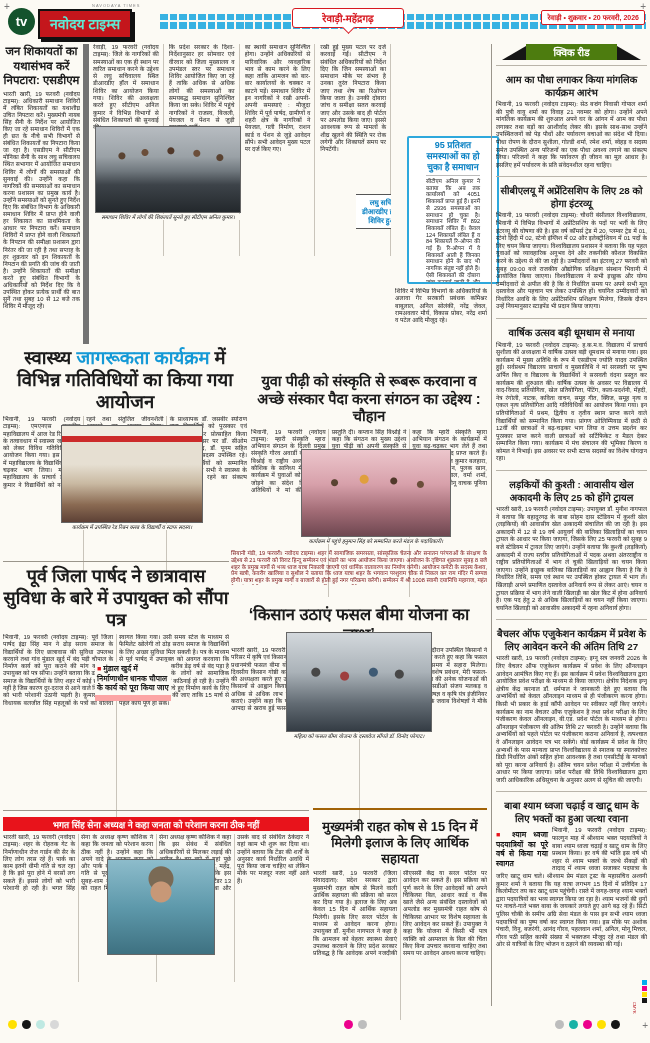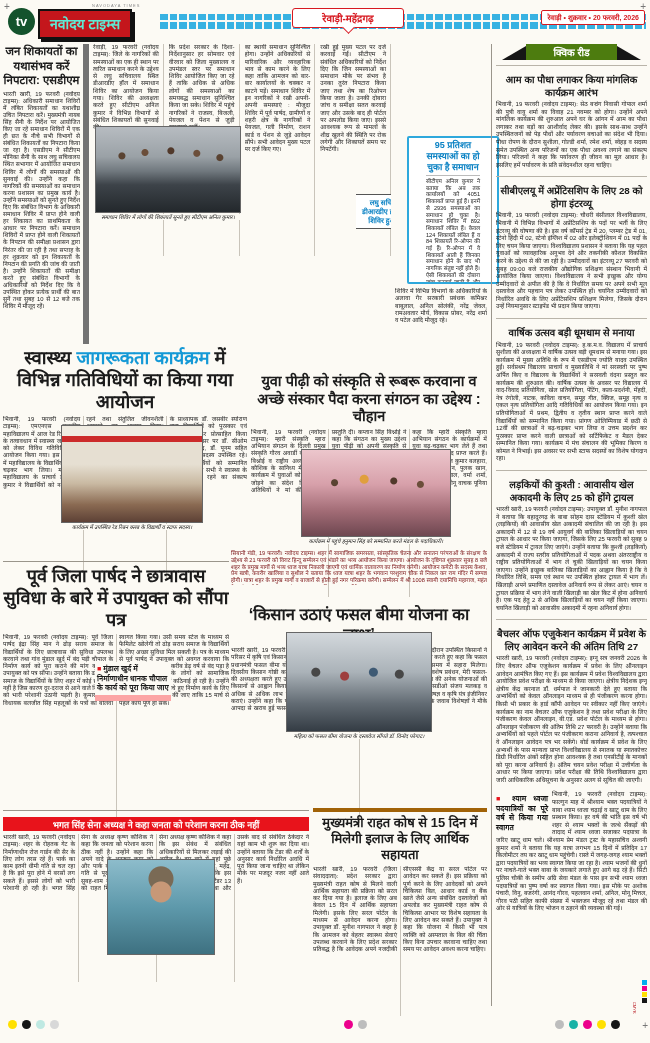--- a/index.html
+++ b/index.html
@@ -105,21 +105,21 @@
   .cap-kisan{left:55px;top:129px;width:146px;z-index:2;background:#fcfaf4;}
   
   .rose{left:3px;top:810px;width:306px;height:198px;border-top:1px solid #9a958b;padding-top:3px;box-sizing:border-box;}
   .rose-head{font-size:20px;line-height:23px;font-weight:800;text-align:center;}
   .rose-sub{margin:3px 0;height:14px;background:#e8131b;color:#fff;font-weight:700;font-size:9px;display:flex;align-items:center;justify-content:center;}
   .rose-body{height:148px;}
   .photo-rose{left:104px;top:48px;width:108px;height:96px;z-index:2;
        background:radial-gradient(circle at 50% 34%,#c89877 0 10px,rgba(0,0,0,0) 11px),radial-gradient(circle at 50% 20%,#7a6a55 0 12px,rgba(0,0,0,0) 13px),
        linear-gradient(180deg,#8dbccb 0%,#5e99ab 50%,#3e7181 100%);}
   
-  .cm{left:313px;top:808px;width:174px;height:200px;border-top:4px solid #a16207;padding-top:3px;box-sizing:border-box;}
+  .cm{left:313px;top:808px;width:174px;height:200px;border-top:2px solid #a16207;padding-top:9px;box-sizing:border-box;}
   .cm-head{font-size:13px;line-height:16px;font-weight:800;text-align:center;margin-bottom:3px;}
   .cm-body{height:150px;}
   
   .dot{position:absolute;width:9px;height:9px;border-radius:50%;}
   .sq{position:absolute;width:5px;height:5px;}
   .cmyk-label{position:absolute;font-size:4px;color:#b5121b;transform:rotate(90deg);transform-origin:left top;}
 </style>
 </head>
 <body>
 
@@ -182,20 +182,21 @@
     </div>
     <div class="qr-item">
       <div class="qr-head">लड़कियों की कुश्ती : आवासीय खेल अकादमी के लिए 25 को होंगे ट्रायल</div>
       <div class="qr-body">भारती खारी, 19 फरवरी (नवोदय टाइम्स): उपायुक्त डॉ. मुनीश नागपाल ने बताया कि बहादुरगढ़ के बाबा सोहम दास स्टेडियम में कुश्ती खेल (लड़कियों) की आवासीय खेल अकादमी संचालित की जा रही है। इस अकादमी में 12 से 19 वर्ष आयुवर्ग की बालिका खिलाड़ियों का चयन ट्रायल के आधार पर किया जाएगा, जिसके लिए 25 फरवरी को सुबह 9 बजे स्टेडियम में ट्रायल लिए जाएंगे। उन्होंने बताया कि कुश्ती (लड़कियों) अकादमी में राज्य स्तरीय प्रतियोगिताओं में पदक अथवा अंतरराष्ट्रीय व राष्ट्रीय प्रतियोगिताओं में भाग ले चुकी खिलाड़ियों का चयन किया जाएगा। उन्होंने इच्छुक बालिका खिलाड़ियों का आह्वान किया है कि वे निर्धारित तिथि, समय एवं स्थान पर उपस्थित होकर ट्रायल में भाग लें। खिलाड़ी अपने प्रमाणित दस्तावेज अनिवार्य रूप से लेकर आएं। चयन व ट्रायल प्रक्रिया में भाग लेने वाली खिलाड़ी का खेल किट में होना अनिवार्य है। एक पद हेतु 2 से अधिक खिलाड़ियों का चयन नहीं किया जाएगा। चयनित खिलाड़ी को आवासीय अकादमी में रहना अनिवार्य होगा।</div>
     </div>
     <div class="qr-item">
       <div class="qr-head">बैचलर ऑफ एजुकेशन कार्यक्रम में प्रवेश के लिए आवेदन करने की अंतिम तिथि 27</div>
       <div class="qr-body">भारती खारी, 19 फरवरी (नवोदय टाइम्स): इग्नू सत्र जनवरी 2026 के लिए बैचलर ऑफ एजुकेशन कार्यक्रम में प्रवेश के लिए ऑनलाइन आवेदन आमंत्रित किए गए हैं। इस कार्यक्रम में प्रवेश विश्वविद्यालय द्वारा आयोजित प्रवेश परीक्षा के माध्यम से किया जाएगा। क्षेत्रीय निदेशक इग्नू क्षेत्रीय केंद्र करनाल डॉ. धर्मपाल ने जानकारी देते हुए बताया कि अभ्यर्थियों को केवल ऑनलाइन माध्यम से ही पंजीकरण करना होगा। किसी भी प्रकार के हार्ड कॉपी आवेदन पर स्वीकार नहीं किए जाएंगे। कार्यक्रम का नाम बैचलर ऑफ एजुकेशन है तथा प्रवेश परीक्षा के लिए पंजीकरण केवल ऑनलाइन, बी.एड. प्रवेश पोर्टल के माध्यम से होगा। ऑनलाइन पंजीकरण की अंतिम तिथि 27 फरवरी है। उन्होंने बताया कि अभ्यर्थियों को पहले पोर्टल पर पंजीकरण कराना अनिवार्य है, तत्पश्चात वे ऑनलाइन आवेदन पत्र भर सकेंगे। बोर्ड कार्यक्रम में प्रवेश के लिए अभ्यर्थी के पास मान्यता प्राप्त विश्वविद्यालय से स्नातक या स्नातकोत्तर डिग्री निर्धारित अंकों सहित होना आवश्यक है तथा एनसीटीई के मानकों को पूरा करना अनिवार्य है। अंतिम चयन प्रवेश परीक्षा में उत्तीर्णता के आधार पर किया जाएगा। प्रवेश परीक्षा की तिथि विश्वविद्यालय द्वारा जारी आधिकारिक अधिसूचना के अनुसार अलग से सूचित की जाएगी।</div>
     </div>
     <div class="qr-item">
+      <div class="qr-head">बाबा श्याम ध्वजा चढ़ाई व खाटू धाम के लिए भक्तों का हुआ जत्था रवाना</div>
       <div class="qr-body">
         <div class="pullquote">श्याम ध्वजा पदयात्रियों का पूरे वर्ष से किया गया स्वागत</div>
         <span>भिवानी, 19 फरवरी (नवोदय टाइम्स): फाल्गुन माह में श्रीश्याम भक्त पदयात्रियों ने बाबा श्याम ध्वजा चढ़ाई व खाटू धाम के लिए प्रस्थान किया। हर वर्ष की भांति इस वर्ष भी शहर से श्याम भक्तों के जत्थे सैंकड़ों की तादाद में श्याम ध्वजा सजाकर पदयात्रा के जरिए खाटू धाम चले। श्रीश्याम प्रेम मंडल ट्रस्ट के महासचिव अश्वनी कुमार शर्मा ने बताया कि यह यात्रा लगभग 15 दिनों में प्रतिदिन 17 किलोमीटर तय कर खाटू धाम पहुंचेगी। रास्ते में जगह-जगह श्याम भक्तों द्वारा पदयात्रियों का भव्य स्वागत किया जा रहा है। श्याम भजनों की धुनों पर नाचते-गाते भक्त बाबा के जयकारे लगाते हुए आगे बढ़ रहे हैं। सिटी पुलिस चौकी के समीप अग्रि सेवा मंडल के पास इन सभी श्याम ध्वजा पदयात्रियों का पुष्प वर्षा कर स्वागत किया गया। इस मौके पर अशोक पंचारी, विनु, बजरंगी, आनंद गौरव, पहलवान शर्मा, अनिल, मोनू मित्तल, गौरव पठी सहित काफी संख्या में भक्तजन मौजूद रहे तथा मंडल की ओर से यात्रियों के लिए भोजन व ठहरने की व्यवस्था की गई।</span>
       </div>
     </div>
   </aside>
 
   <section class="abs health">
     <div class="health-head"><span>स्वास्थ्य </span><span class="blue">जागरूकता कार्यक्रम</span><span> में विभिन्न गतिविधियों का किया गया आयोजन</span></div>
     <div class="health-body colwrap body-txt" style="column-count:3;">भिवानी, 19 फरवरी (नवोदय टाइम्स): एमएनएस राजकीय महाविद्यालय में आज रेड रिबन क्लब के तत्वावधान में स्वास्थ्य जागरूकता को लेकर विविध गतिविधियों का आयोजन किया गया। इस कार्यक्रम में महाविद्यालय के विद्यार्थियों ने बढ़-चढ़कर भाग लिया। मौके पर महाविद्यालय के प्राचार्य डॉ. नरेश कुमार ने विद्यार्थियों को नशे से दूर रहने तथा संतुलित जीवनशैली अपनाने का आह्वान किया। विद्यार्थियों में स्वास्थ्य के प्रति जागरूकता बढ़ाने के लिए पोस्टर मेकिंग, भाषण व प्रश्नोत्तरी प्रतियोगिताएं करवाई गईं। आयोजित व्याख्यान में विद्यार्थियों को रोगों से बचाव, स्वच्छता व संतुलित आहार के विषय में जानकारी दी गई। कार्यक्रम के समापन अवसर पर महाविद्यालय के प्राध्यापक डॉ. जसबीर स्योराण द्वारा विद्यार्थियों को पुरस्कार एवं प्रमाण-पत्र देकर प्रोत्साहित किया गया। इस अवसर पर डॉ. सीओम शर्मा, डॉ. सुरेंद्र, डॉ. पूनम सहित समस्त स्टाफ सदस्य उपस्थित रहे। विजेता विद्यार्थियों को सम्मानित किया गया तथा सभी ने स्वास्थ्य के प्रति जागरूक रहने का संकल्प लिया।</div>

